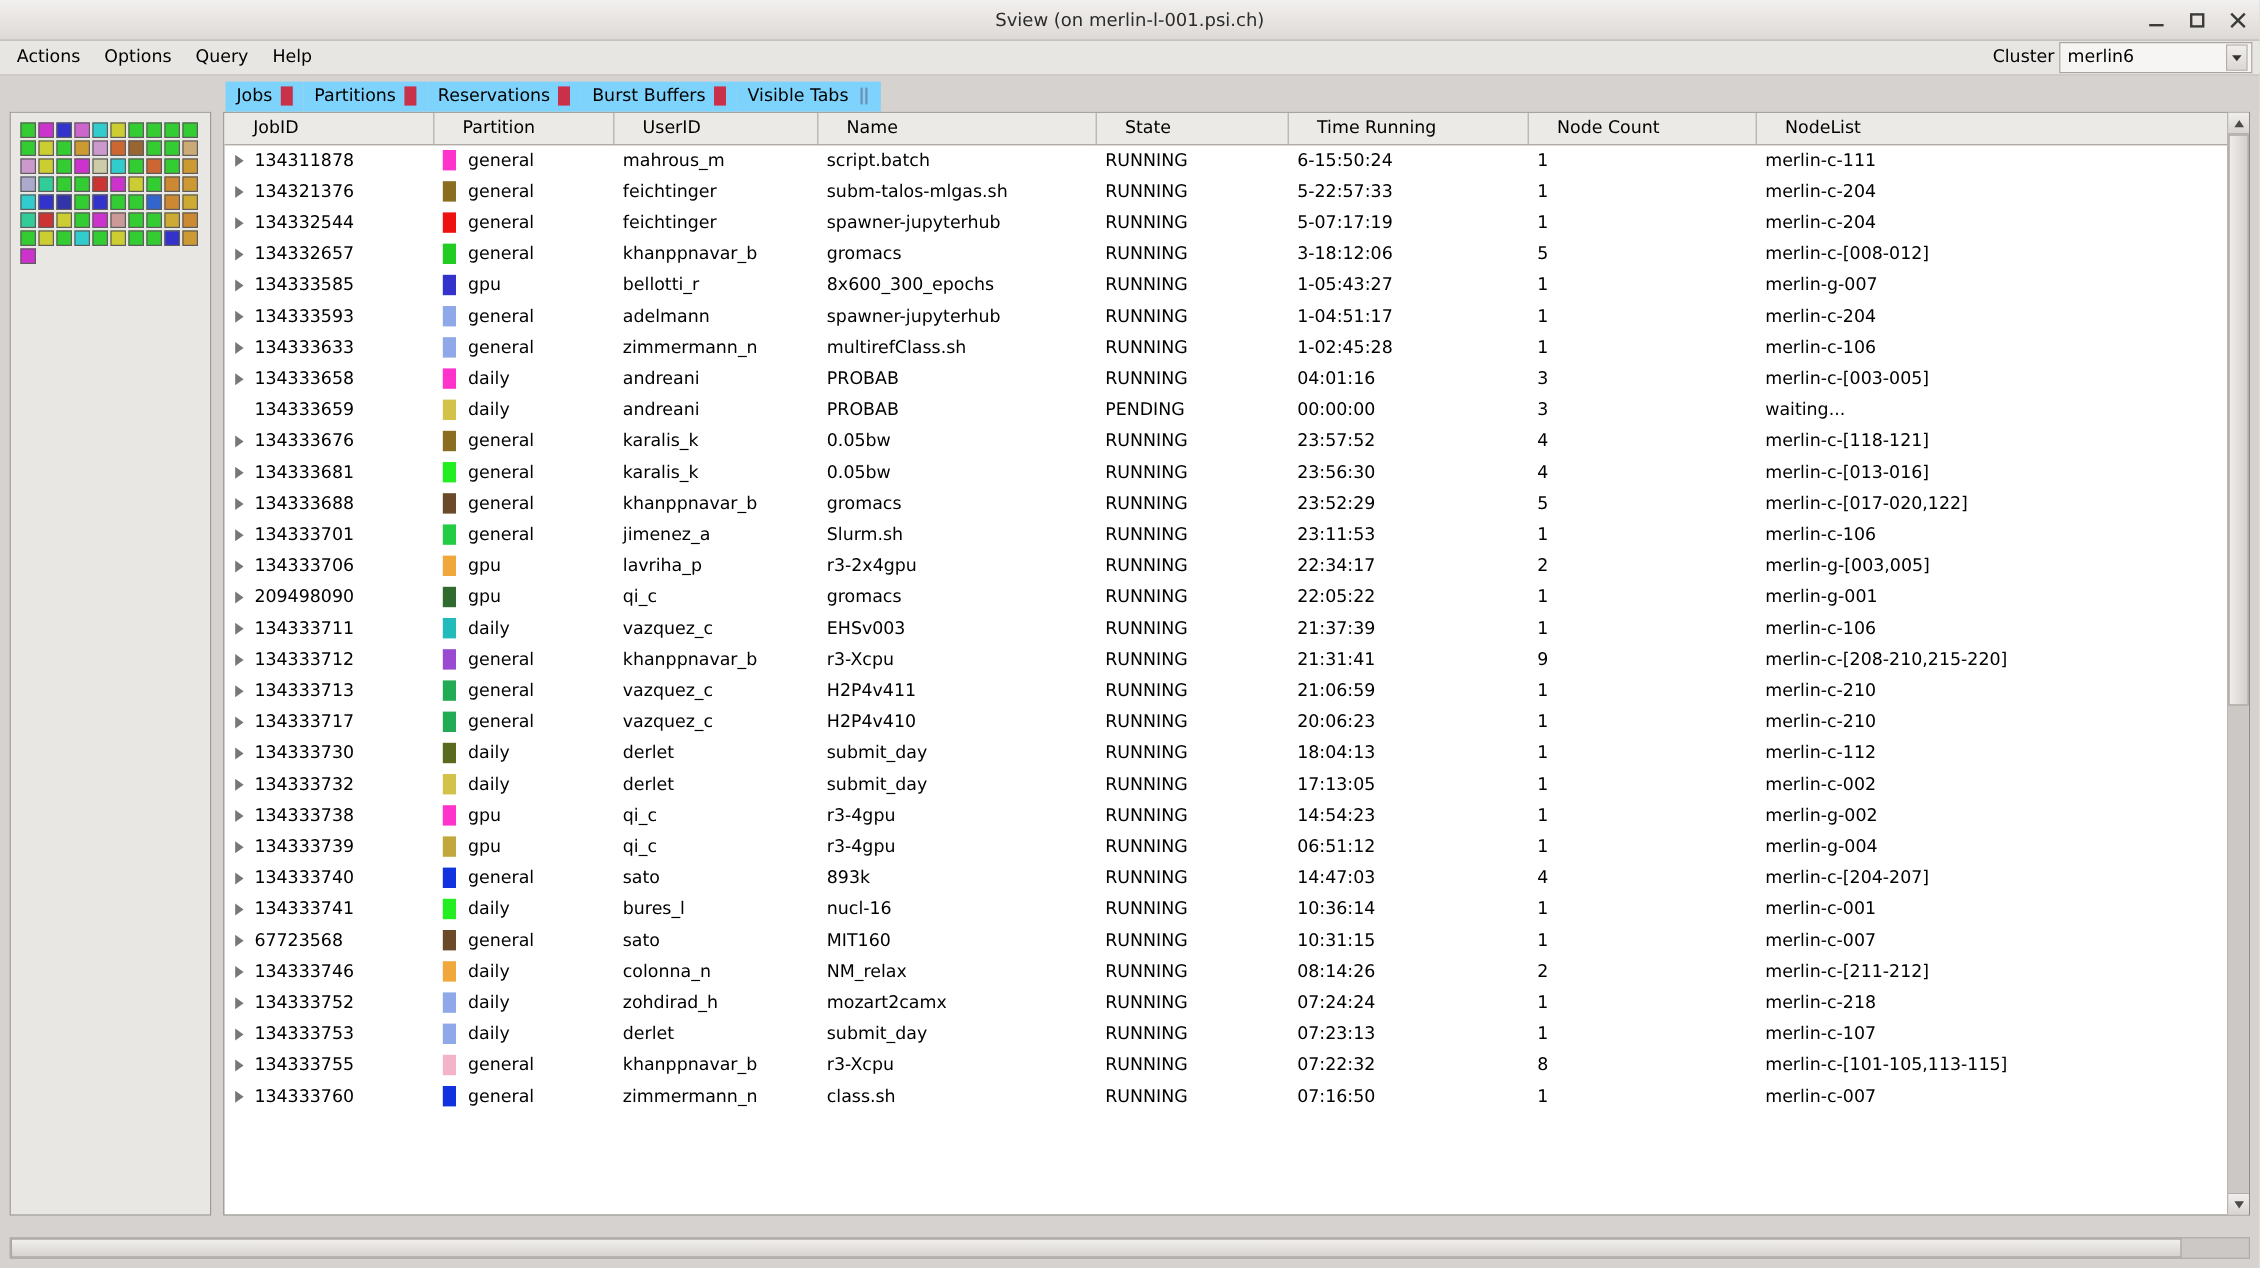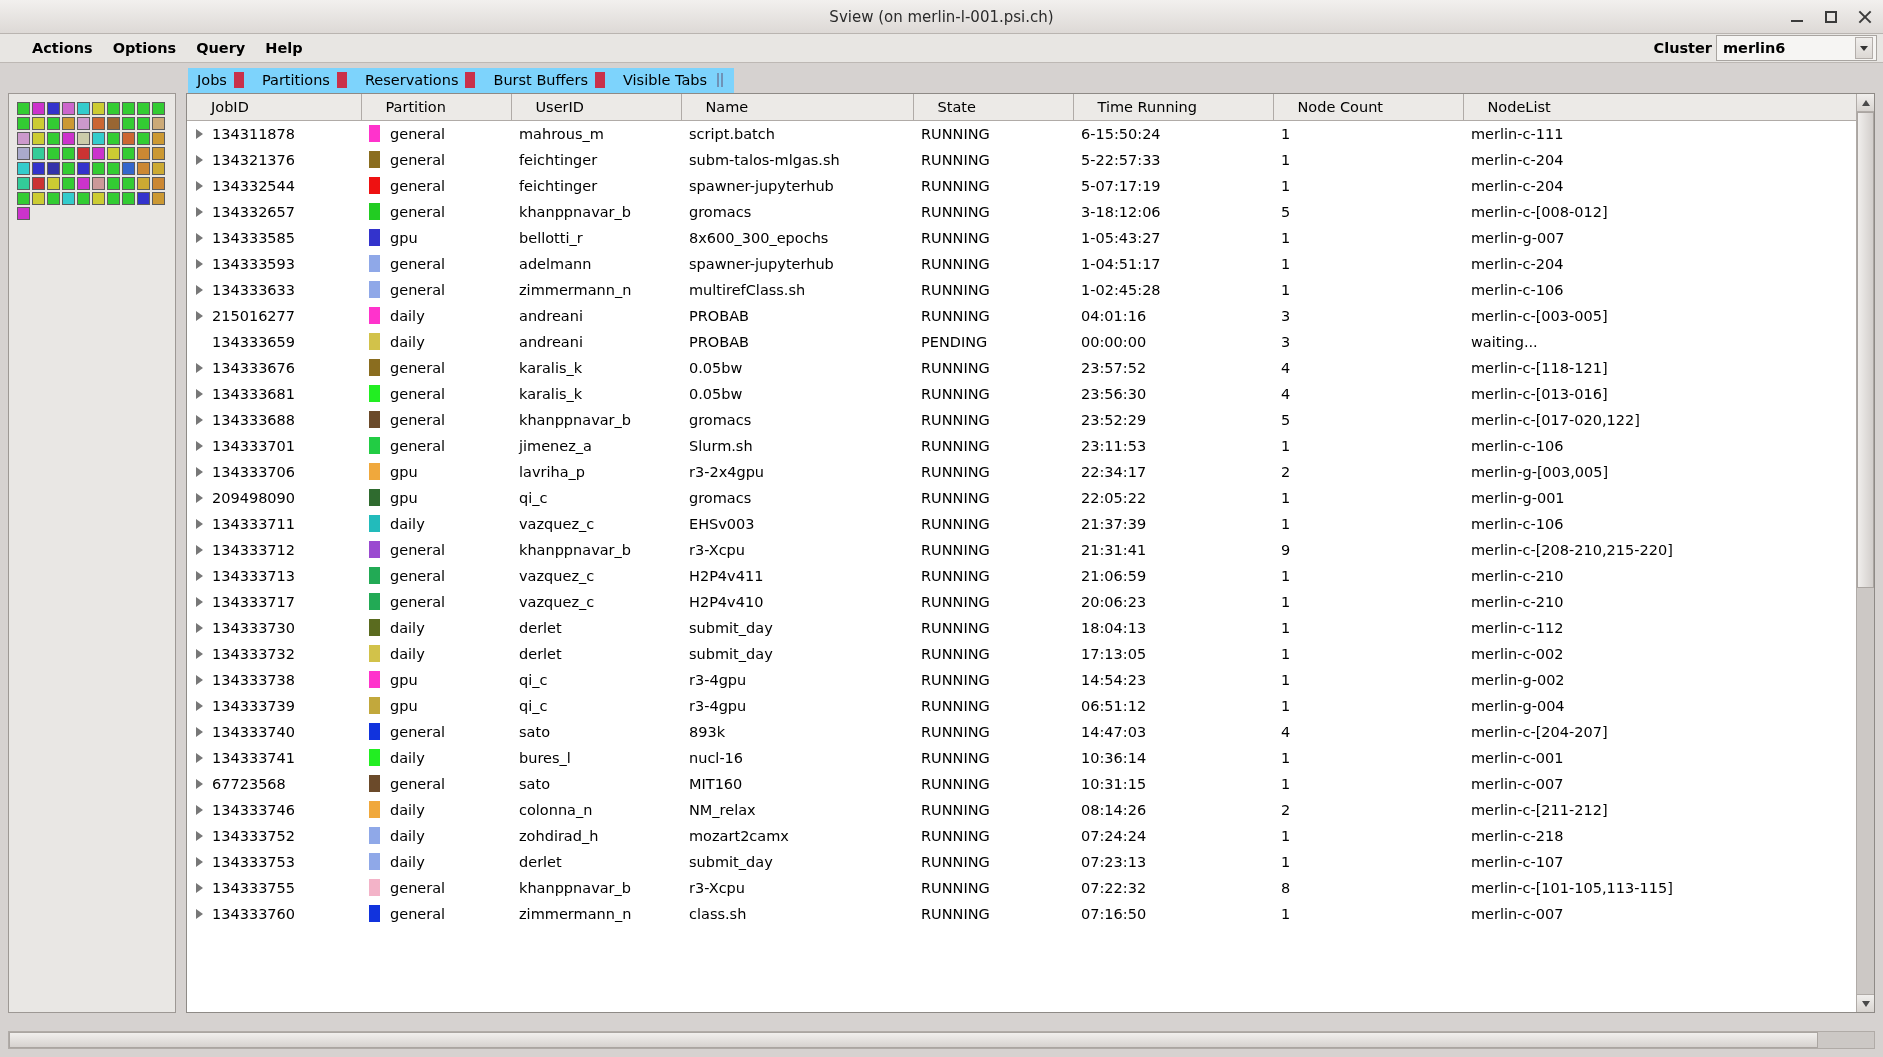--- a/index.html
+++ b/index.html
@@ -76,24 +76,23 @@
   .win-btn.close::before { transform: rotate(45deg); }
   .win-btn.close::after  { transform: rotate(-45deg); }
 
   
   .menubar {
     height: 28px;
     background: #e8e6e3;
     border-bottom: 1px solid #bdb8b4;
     display: flex;
     align-items: center;
-    padding-left: 22px;
+    padding-left: 4px;
     flex: none;
     position: relative;
-    font-weight: bold;
   }
   .menu-item {
     padding: 4px 10px;
     font-size: 14.5px;
     cursor: default;
   }
   .cluster-area {
     position: absolute;
     right: 6px;
     top: 0;
@@ -640,21 +639,21 @@
                   <td>multirefClass.sh</td>
                   <td>RUNNING</td>
                   <td>1-02:45:28</td>
                   <td>1</td>
                   <td>merlin-c-106</td>
                 </tr>
                 <tr>
                   <td class="jobid-cell">
                     <div class="jobid-inner">
                       <span class="expander has-arrow"></span>
-                      <span>215016277</span>
+                      <span>134333658</span>
                     </div>
                   </td>
                   <td>
                     <div class="partition-cell">
                       <span class="part-swatch" style="background: rgb(255, 51, 204);"></span>
                       <span>daily</span>
                     </div>
                   </td>
                   <td>andreani</td>
                   <td>PROBAB</td>

